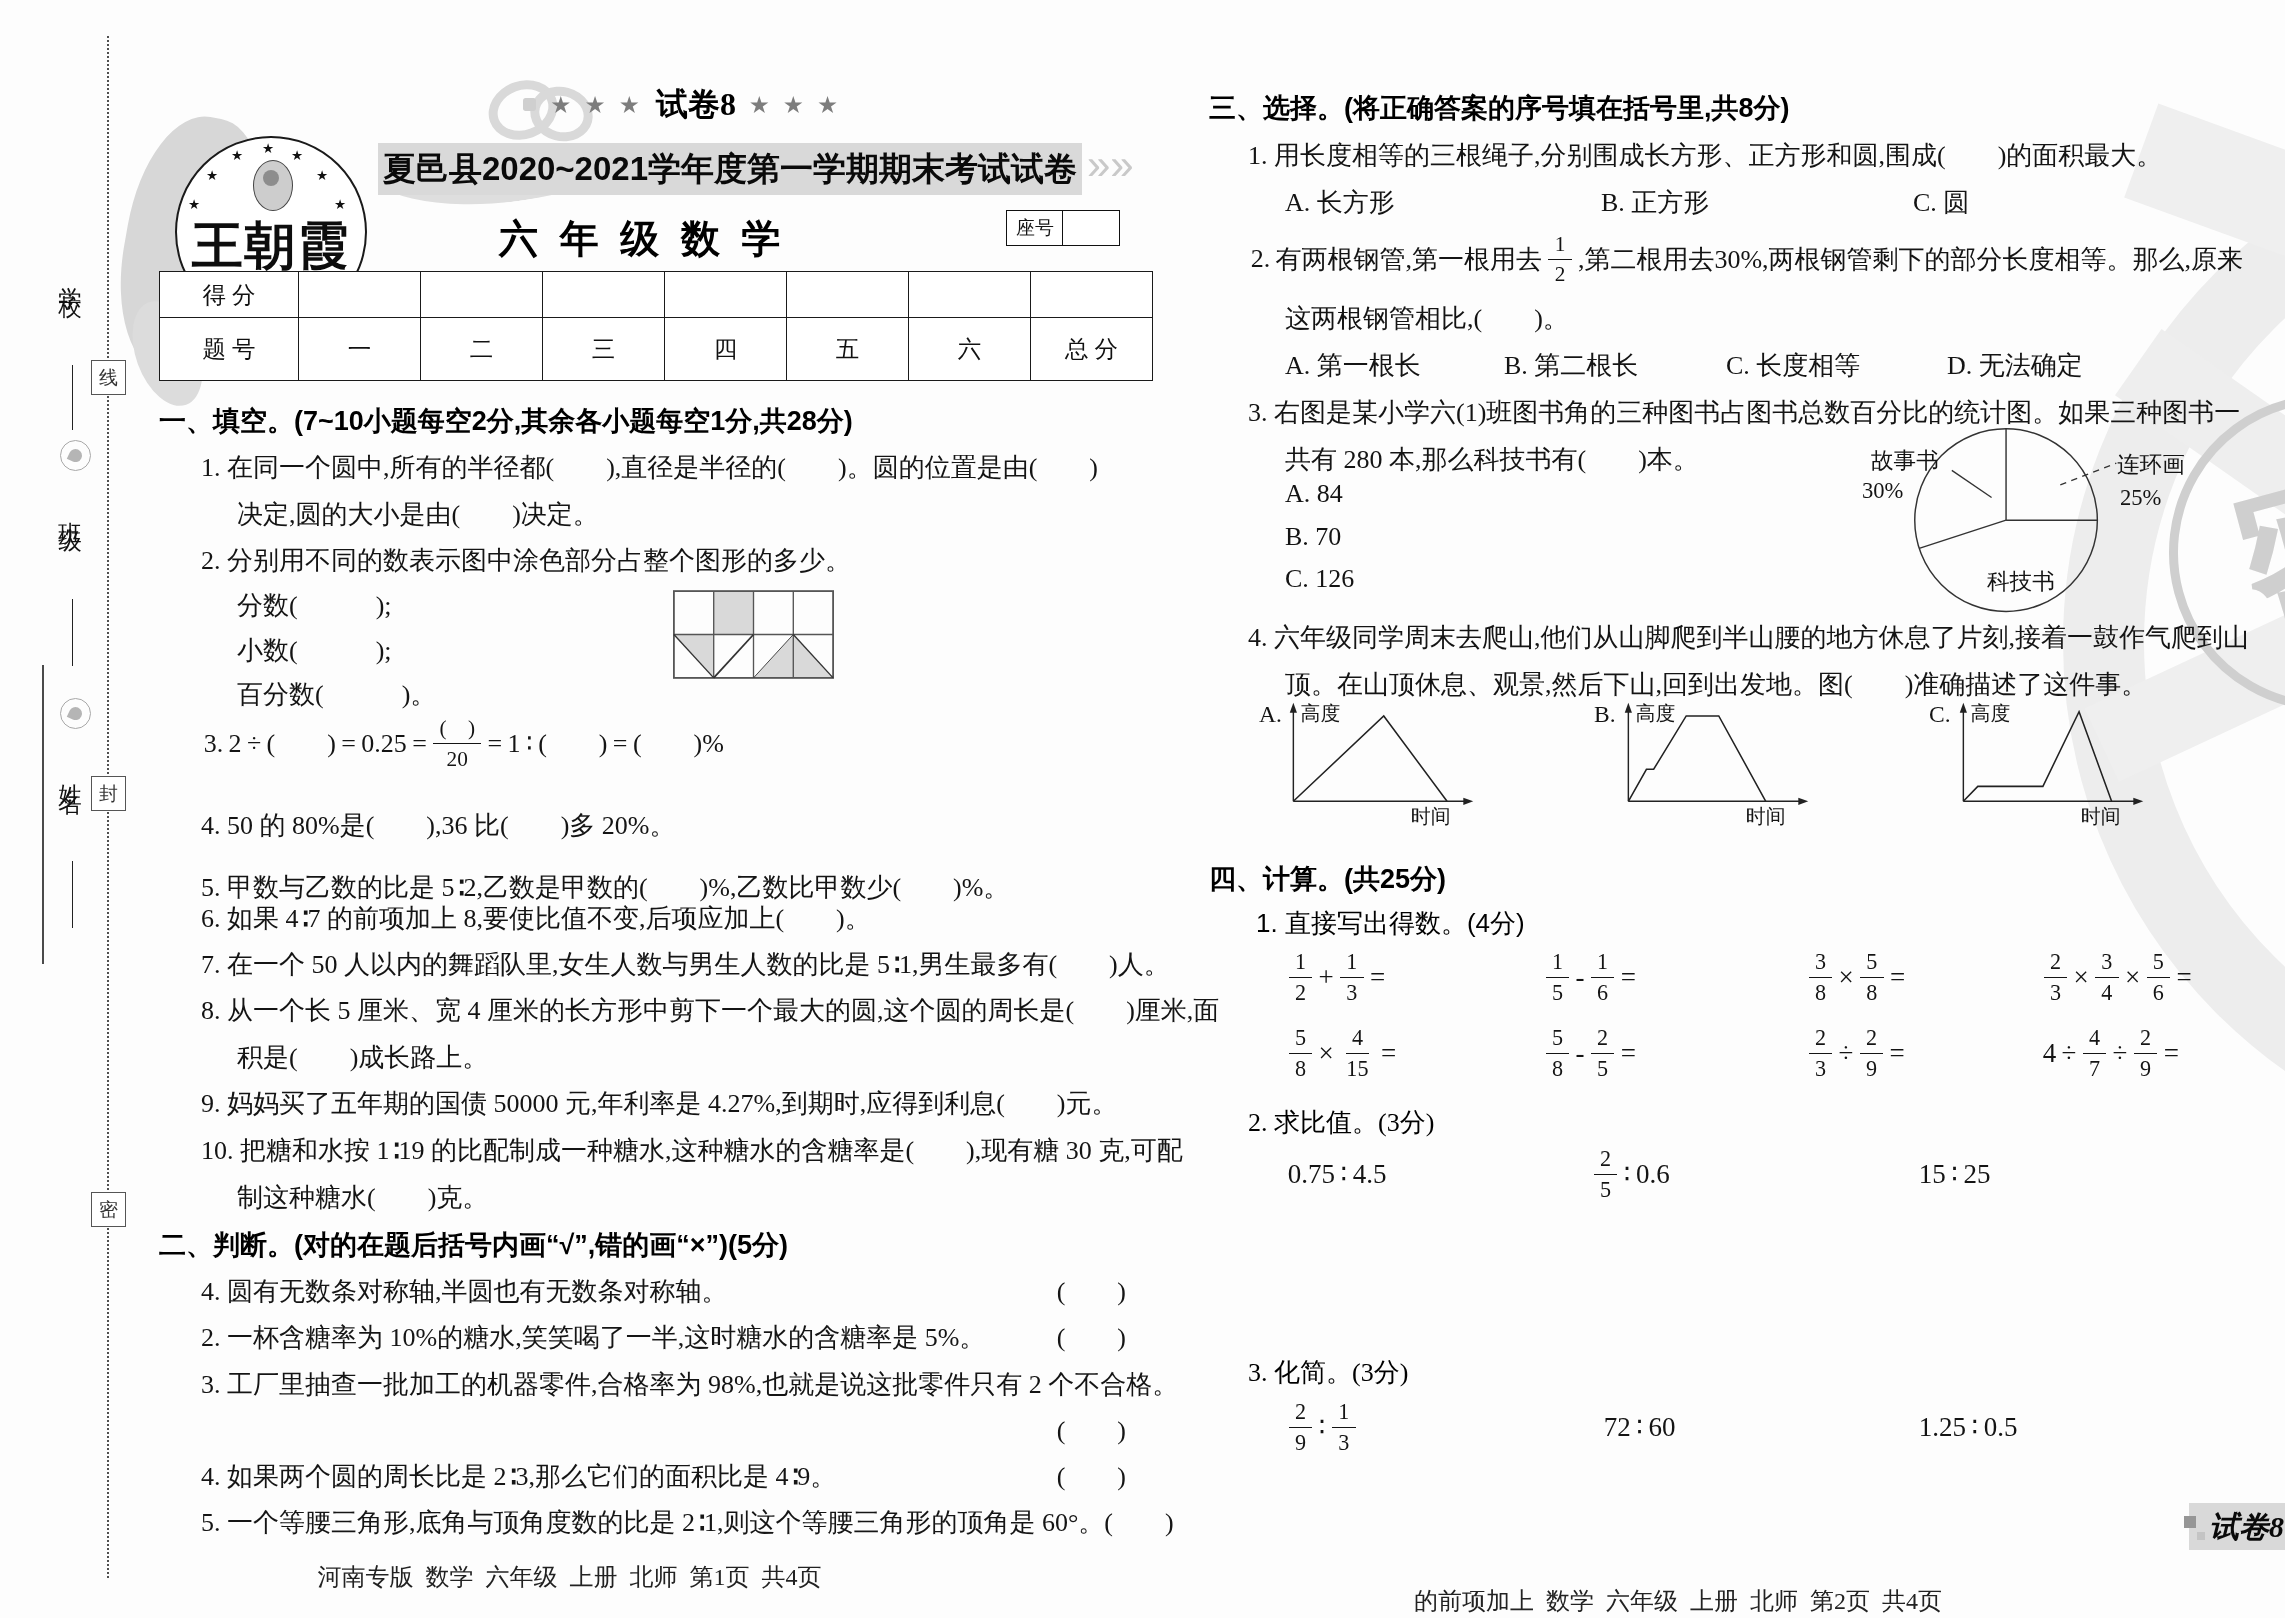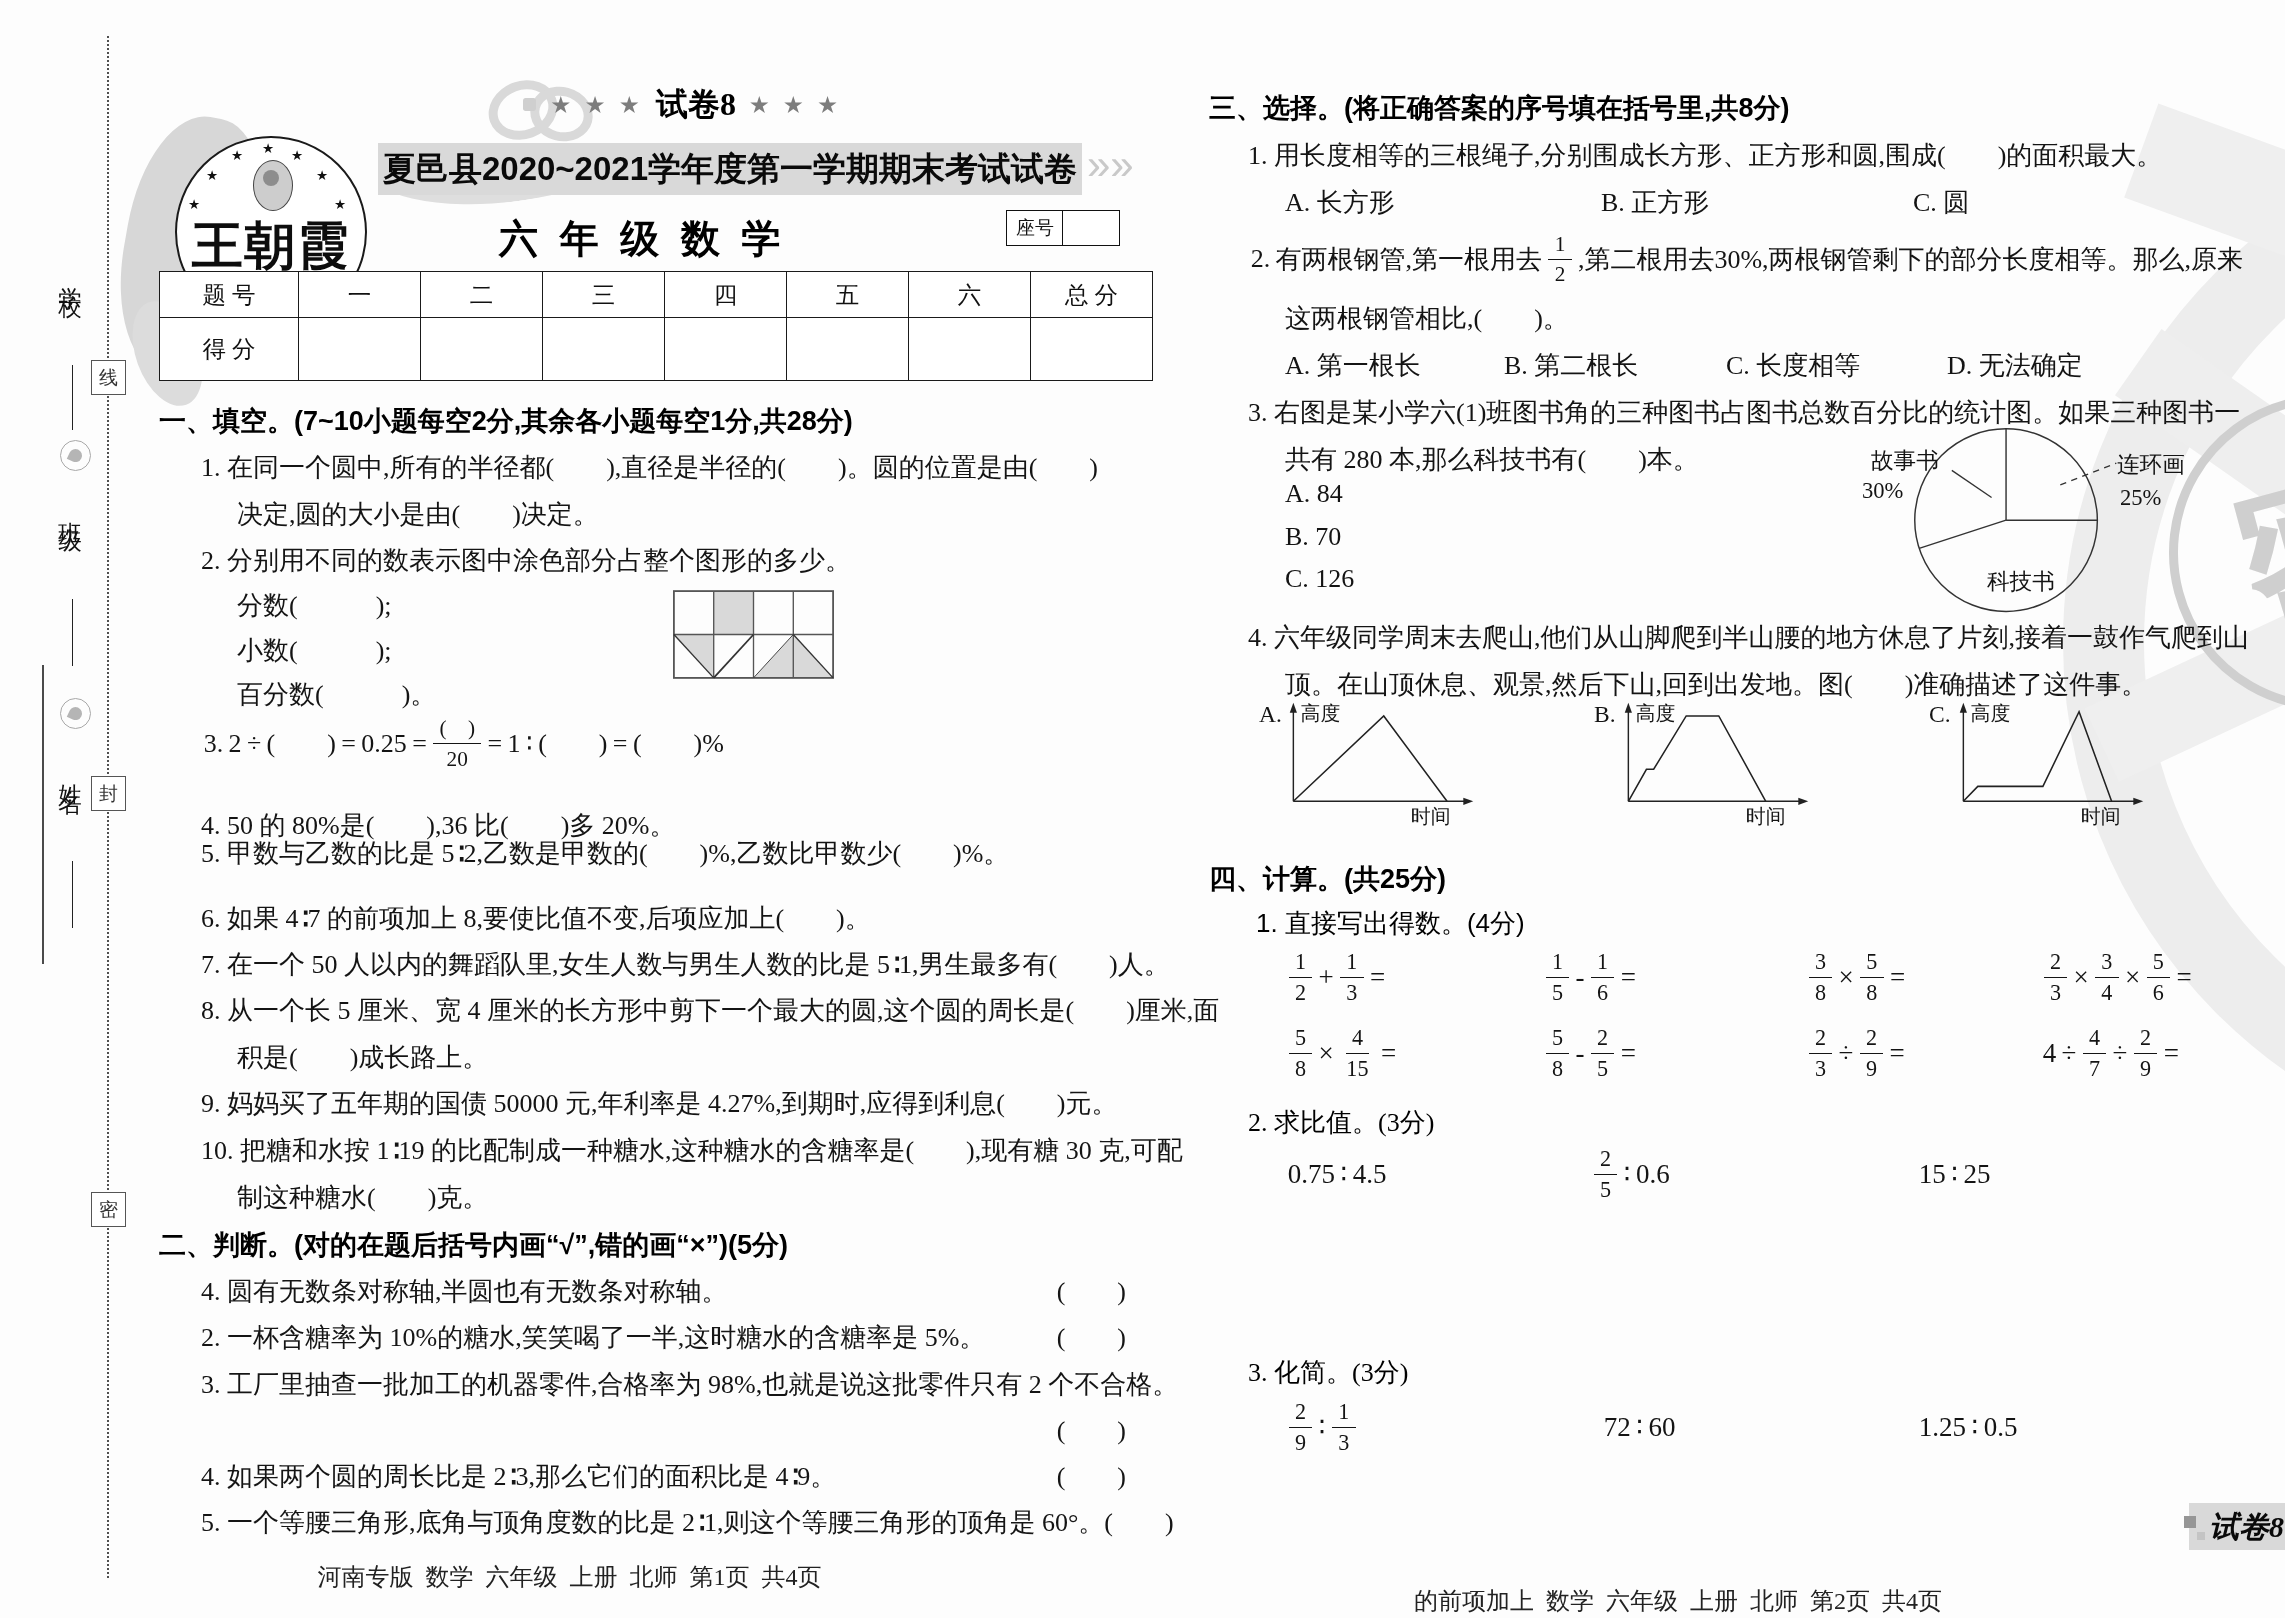--- a/index.html
+++ b/index.html
@@ -163,38 +163,38 @@
 <div class="banner-chevrons">»»</div>
 <div class="subject">六 年 级 数 学</div>
 <div class="seat">
   <span class="cell">座号</span>
   <span class="cell"></span>
 </div>
 
 <table class="score">
   <tbody>
       <tr>
+    <td>得  分</td>
+    <td></td>
+    <td></td>
+    <td></td>
+    <td></td>
+    <td></td>
+    <td></td>
+    <td></td>
+  </tr>
+  <tr>
     <td style="width:136px">题  号</td>
     <td style="width:119px">一</td>
     <td style="width:119px">二</td>
     <td style="width:119px">三</td>
     <td style="width:119px">四</td>
     <td style="width:119px">五</td>
     <td style="width:119px">六</td>
     <td style="width:119px">总  分</td>
-  </tr>
-  <tr>
-    <td>得  分</td>
-    <td></td>
-    <td></td>
-    <td></td>
-    <td></td>
-    <td></td>
-    <td></td>
-    <td></td>
   </tr>
 </tbody>
   </table>
 
 <div class="sect" style="left:159px;top:403px">一、填空。(7~10小题每空2分,其余各小题每空1分,共28分)</div>
 <div class="q" style="left:201px;top:450px">1. 在同一个圆中,所有的半径都(　　),直径是半径的(　　)。圆的位置是由(　　)</div>
 <div class="q" style="left:237px;top:497px">决定,圆的大小是由(　　)决定。</div>
 <div class="q" style="left:201px;top:543px">2. 分别用不同的数表示图中涂色部分占整个图形的多少。</div>
 <div class="q" style="left:237px;top:588px">分数(　　　);</div>
 <div class="q" style="left:237px;top:633px">小数(　　　);</div>
@@ -229,21 +229,21 @@
       <span class="fd">20</span>
     </span>
     <span class="ftok">=</span>
     <span class="ftok">1</span>
     <span class="ftok">∶</span>
     <span class="ftok">(　　)</span>
     <span class="ftok">=</span>
     <span class="ftok">(　　)%</span>
   </div>
 <div class="q" style="left:201px;top:808px">4. 50 的 80%是(　　),36 比(　　)多 20%。</div>
-<div class="q" style="left:201px;top:836px">5. 甲数与乙数的比是 5∶2,乙数是甲数的(　　)%,乙数比甲数少(　　)%。</div>
+<div class="q" style="left:201px;top:870px">5. 甲数与乙数的比是 5∶2,乙数是甲数的(　　)%,乙数比甲数少(　　)%。</div>
 <div class="q" style="left:201px;top:901px">6. 如果 4∶7 的前项加上 8,要使比值不变,后项应加上(　　)。</div>
 <div class="q" style="left:201px;top:947px">7. 在一个 50 人以内的舞蹈队里,女生人数与男生人数的比是 5∶1,男生最多有(　　)人。</div>
 <div class="q" style="left:201px;top:993px">8. 从一个长 5 厘米、宽 4 厘米的长方形中剪下一个最大的圆,这个圆的周长是(　　)厘米,面</div>
 <div class="q" style="left:237px;top:1040px">积是(　　)成长路上。</div>
 <div class="q" style="left:201px;top:1086px">9. 妈妈买了五年期的国债 50000 元,年利率是 4.27%,到期时,应得到利息(　　)元。</div>
 <div class="q" style="left:201px;top:1133px">10. 把糖和水按 1∶19 的比配制成一种糖水,这种糖水的含糖率是(　　),现有糖 30 克,可配</div>
 <div class="q" style="left:237px;top:1180px">制这种糖水(　　)克。</div>
 
 <div class="sect" style="left:159px;top:1227px">二、判断。(对的在题后括号内画“√”,错的画“×”)(5分)</div>
 <div class="jrow" style="top:1274px">

